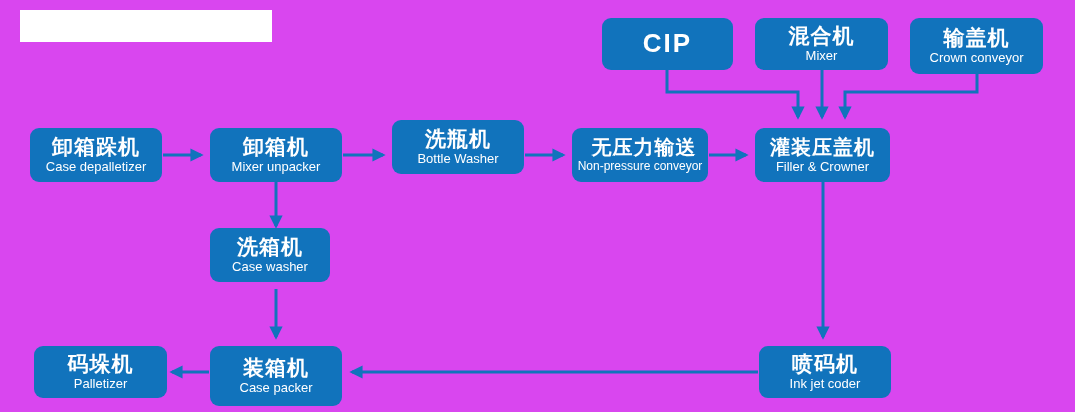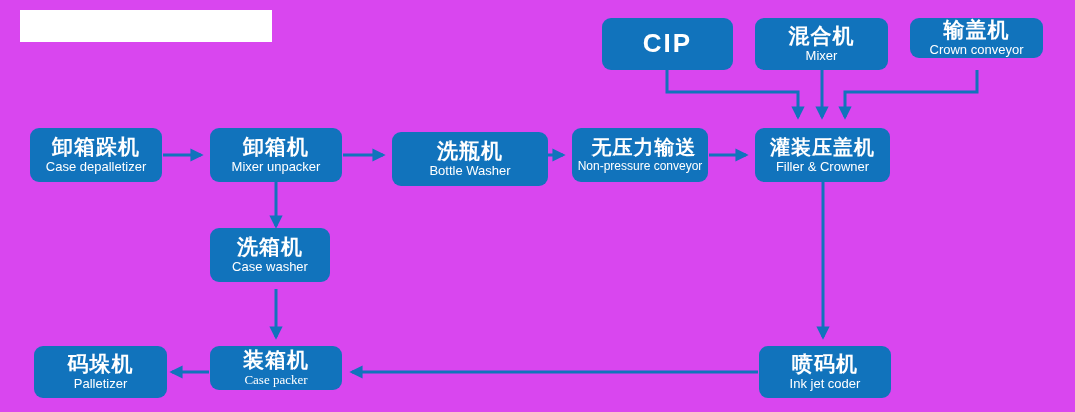--- a/index.html
+++ b/index.html
@@ -79,34 +79,34 @@
   </svg>
 
   <div class="node" style="left:602px;top:18px;width:131px;height:52px;">
     <div class="cn latin">CIP</div>
 
   </div>
   <div class="node" style="left:755px;top:18px;width:133px;height:52px;">
     <div class="cn">混合机</div>
     <div class="en">Mixer</div>
   </div>
-  <div class="node" style="left:910px;top:18px;width:133px;height:40px;">
+  <div class="node" style="left:910px;top:18px;width:133px;height:56px;">
     <div class="cn">输盖机</div>
     <div class="en">Crown conveyor</div>
   </div>
 
   <div class="node" style="left:30px;top:128px;width:132px;height:54px;">
     <div class="cn">卸箱跺机</div>
     <div class="en">Case  depalletizer</div>
   </div>
   <div class="node" style="left:210px;top:128px;width:132px;height:54px;">
     <div class="cn">卸箱机</div>
     <div class="en">Mixer unpacker</div>
   </div>
-  <div class="node" style="left:392px;top:132px;width:156px;height:54px;">
+  <div class="node" style="left:392px;top:120px;width:132px;height:54px;">
     <div class="cn">洗瓶机</div>
     <div class="en">Bottle Washer</div>
   </div>
   <div class="node" style="left:572px;top:128px;width:136px;height:54px;">
     <div class="cn" style="font-size:20px;margin-left:8px;">无压力输送</div>
     <div class="en tight">Non-pressure conveyor</div>
   </div>
   <div class="node" style="left:755px;top:128px;width:135px;height:54px;">
     <div class="cn" style="font-size:20px;">灌装压盖机</div>
     <div class="en">Filler &amp; Crowner</div>
@@ -114,21 +114,21 @@
 
   <div class="node" style="left:210px;top:228px;width:120px;height:54px;">
     <div class="cn">洗箱机</div>
     <div class="en">Case washer</div>
   </div>
 
   <div class="node" style="left:759px;top:346px;width:132px;height:52px;">
     <div class="cn">喷码机</div>
     <div class="en">Ink jet coder</div>
   </div>
-  <div class="node" style="left:210px;top:346px;width:132px;height:44px;font-family:Liberation Serif, serif;">
+  <div class="node" style="left:210px;top:346px;width:132px;height:60px;">
     <div class="cn">装箱机</div>
     <div class="en">Case packer</div>
   </div>
   <div class="node" style="left:34px;top:346px;width:133px;height:52px;">
     <div class="cn">码垛机</div>
     <div class="en">Palletizer</div>
   </div>
 
 </div>
 

